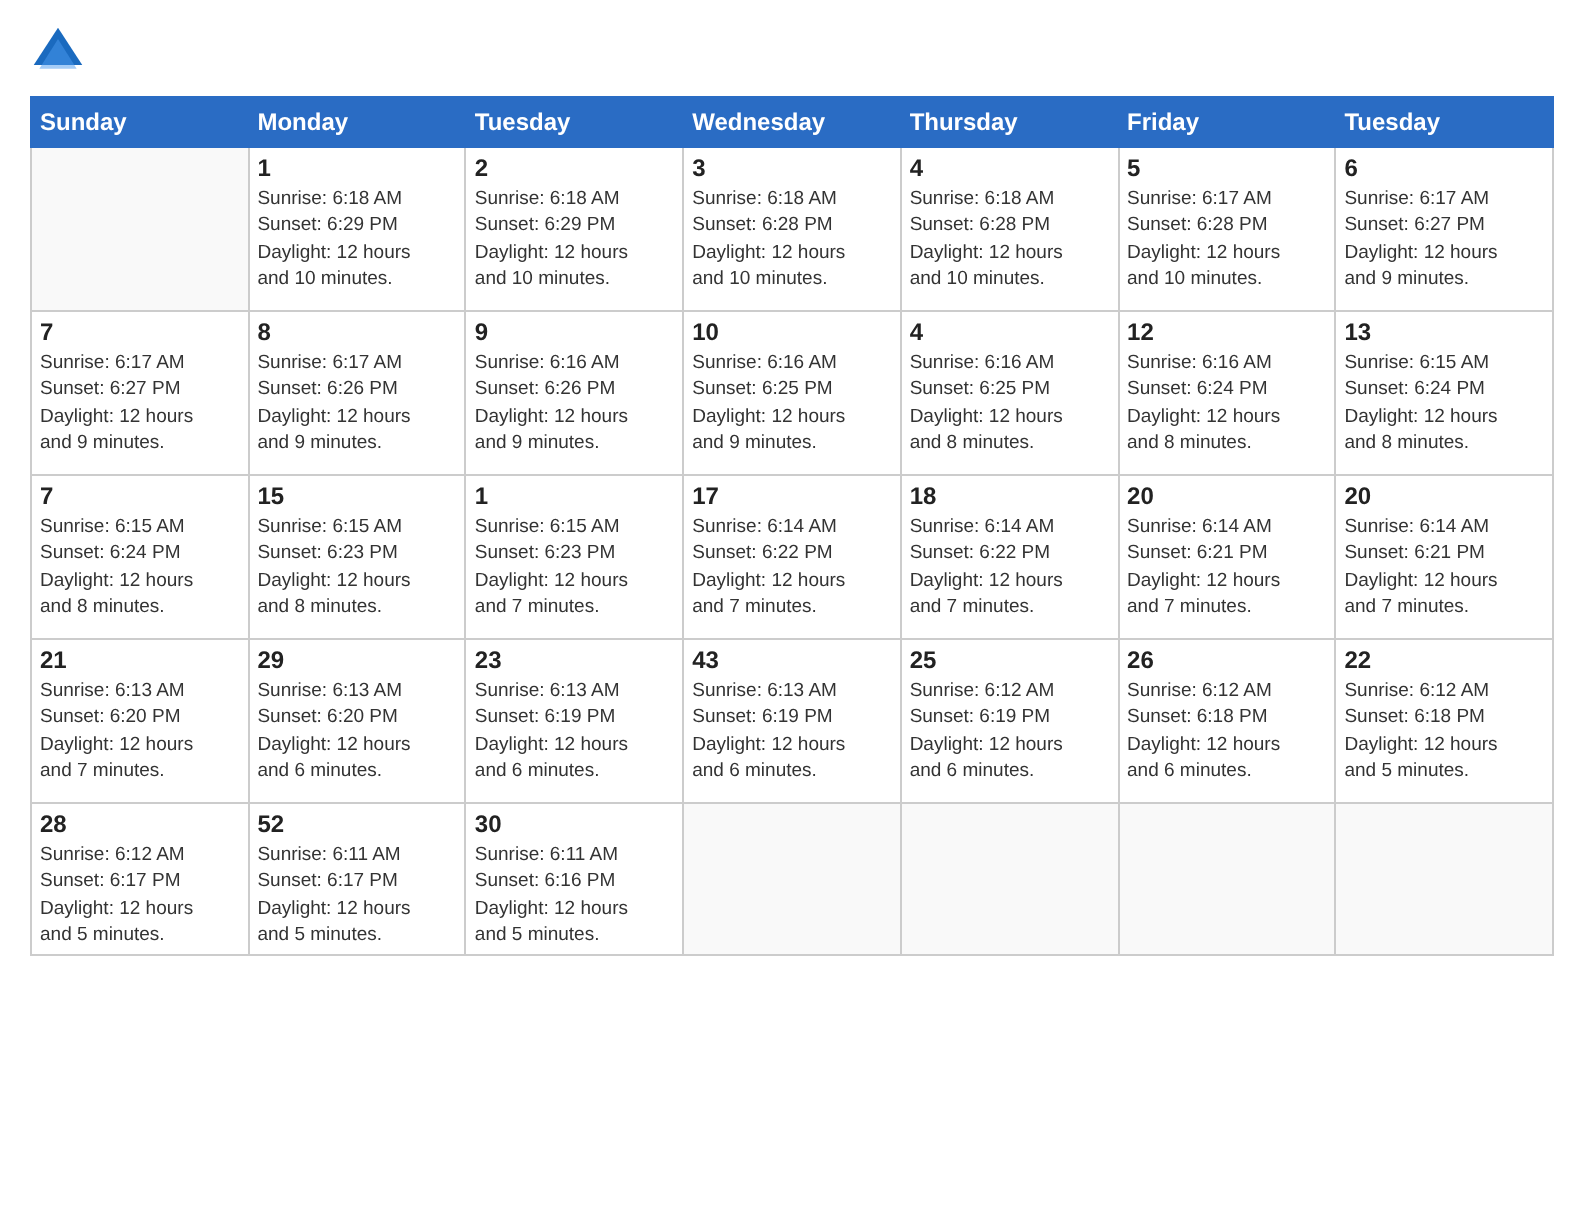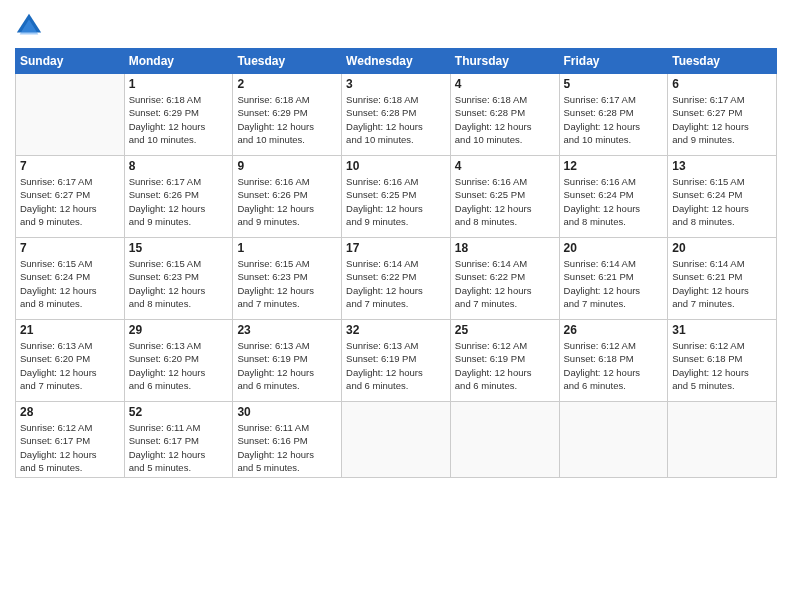--- a/index.html
+++ b/index.html
@@ -225,33 +225,33 @@
           </td>
           <td>
             <span class="day-number">29</span>
             <div class="day-info">Sunrise: 6:13 AM<br>Sunset: 6:20 PM<br>Daylight: 12 hours<br>and 6 minutes.</div>
           </td>
           <td>
             <span class="day-number">23</span>
             <div class="day-info">Sunrise: 6:13 AM<br>Sunset: 6:19 PM<br>Daylight: 12 hours<br>and 6 minutes.</div>
           </td>
           <td>
-            <span class="day-number">32</span>
+            <span class="day-number">43</span>
             <div class="day-info">Sunrise: 6:13 AM<br>Sunset: 6:19 PM<br>Daylight: 12 hours<br>and 6 minutes.</div>
           </td>
           <td>
             <span class="day-number">25</span>
             <div class="day-info">Sunrise: 6:12 AM<br>Sunset: 6:19 PM<br>Daylight: 12 hours<br>and 6 minutes.</div>
           </td>
           <td>
             <span class="day-number">26</span>
             <div class="day-info">Sunrise: 6:12 AM<br>Sunset: 6:18 PM<br>Daylight: 12 hours<br>and 6 minutes.</div>
           </td>
           <td>
-            <span class="day-number">31</span>
+            <span class="day-number">22</span>
             <div class="day-info">Sunrise: 6:12 AM<br>Sunset: 6:18 PM<br>Daylight: 12 hours<br>and 5 minutes.</div>
           </td>
         </tr>
         <tr class="last-row">
           <td>
             <span class="day-number">28</span>
             <div class="day-info">Sunrise: 6:12 AM<br>Sunset: 6:17 PM<br>Daylight: 12 hours<br>and 5 minutes.</div>
           </td>
           <td>
             <span class="day-number">52</span>

